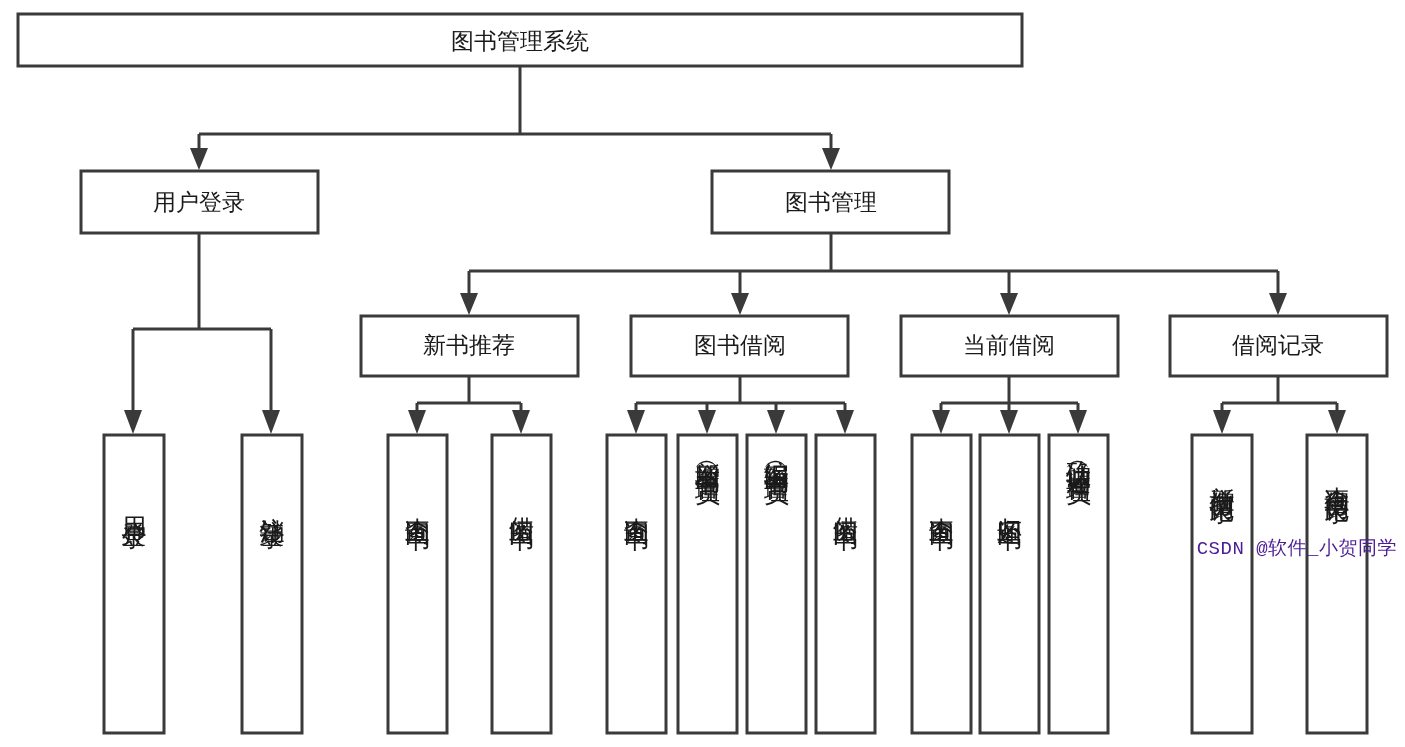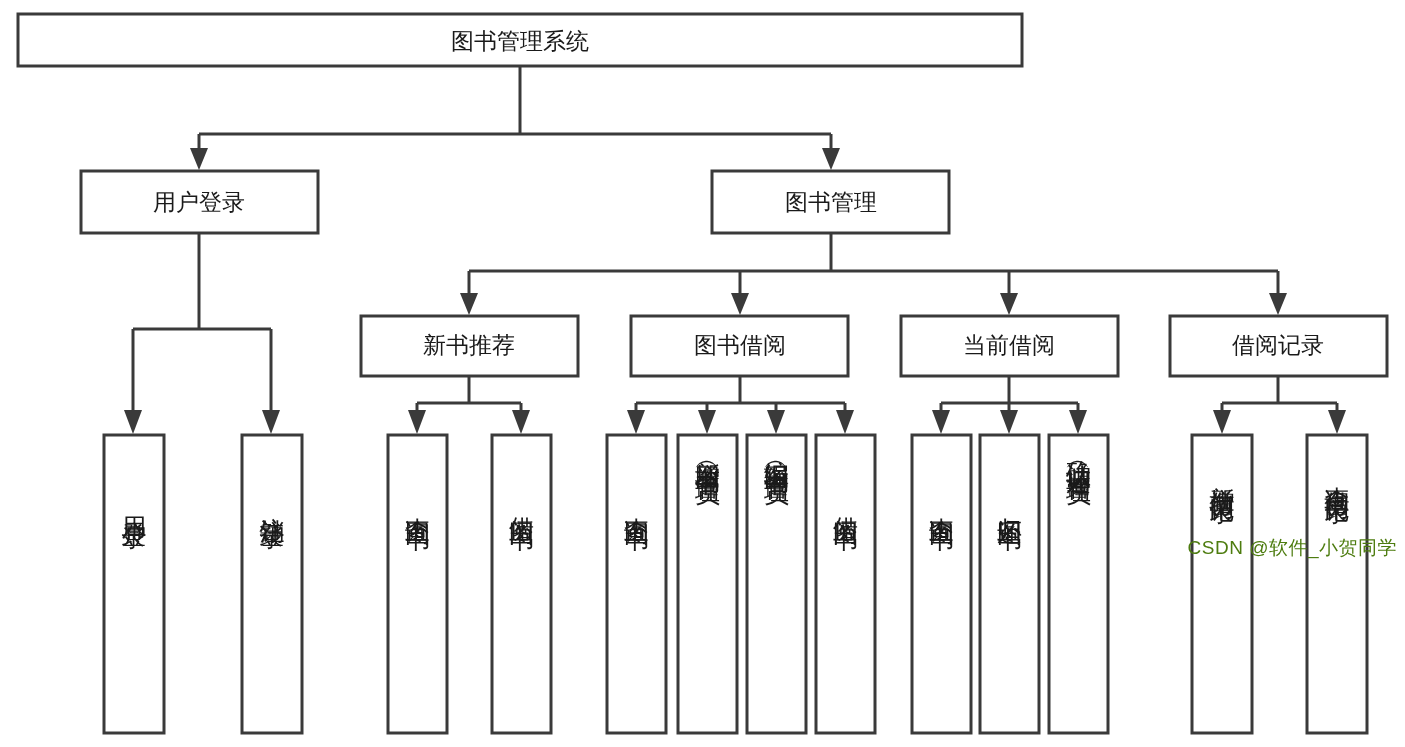--- a/index.html
+++ b/index.html
@@ -63,23 +63,23 @@
     font-size: 25px;
     line-height: 1;
     color: #1a1a1a;
     letter-spacing: 3px;
     white-space: nowrap;
   }
   .watermark {
     position: absolute;
     right: 8px;
     bottom: 4px;
-    font-family: Liberation Sans, sans-serif;
+    font-family: Liberation Mono, monospace;
     font-size: 19px;
-    color: #4d7c0f;
+    color: #4c1d95;
     letter-spacing: 0.5px;
     white-space: nowrap;
   }
 </style>
 </head>
 <body>
 
 <div id="diagram-root">
 
   <svg class="diagram-canvas" viewBox="0 0 1405 747" xmlns="http://www.w3.org/2000/svg">

